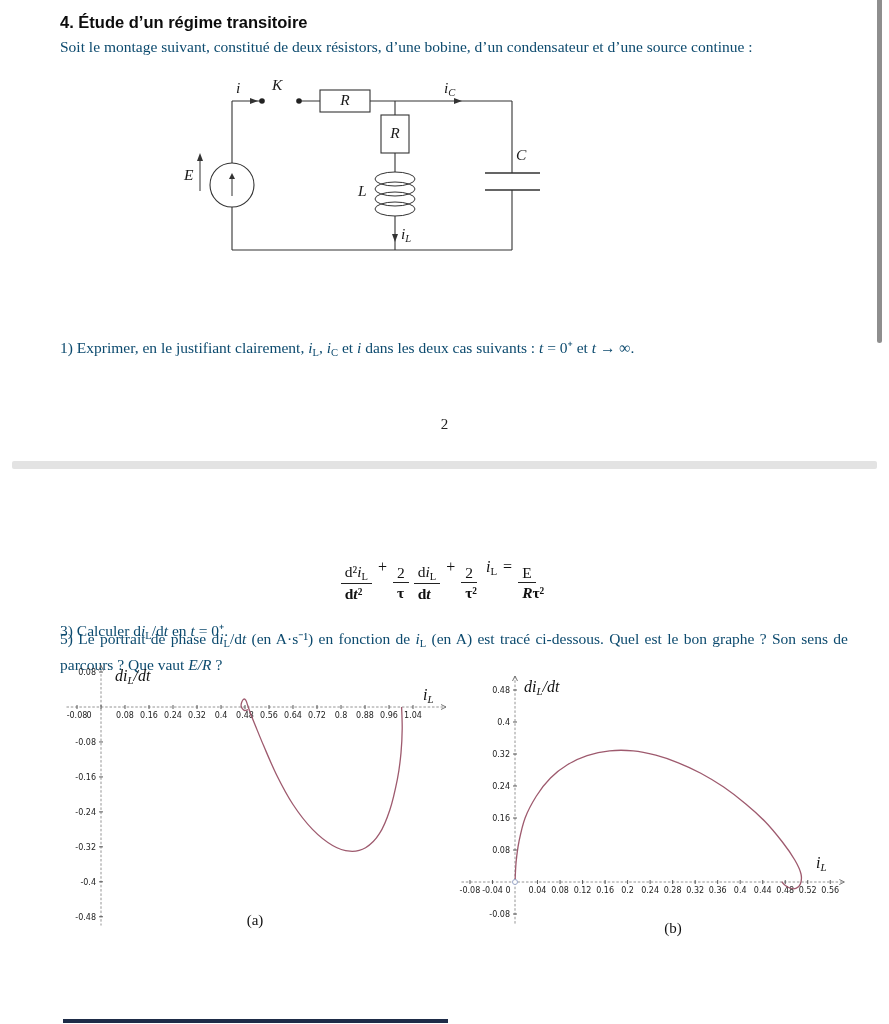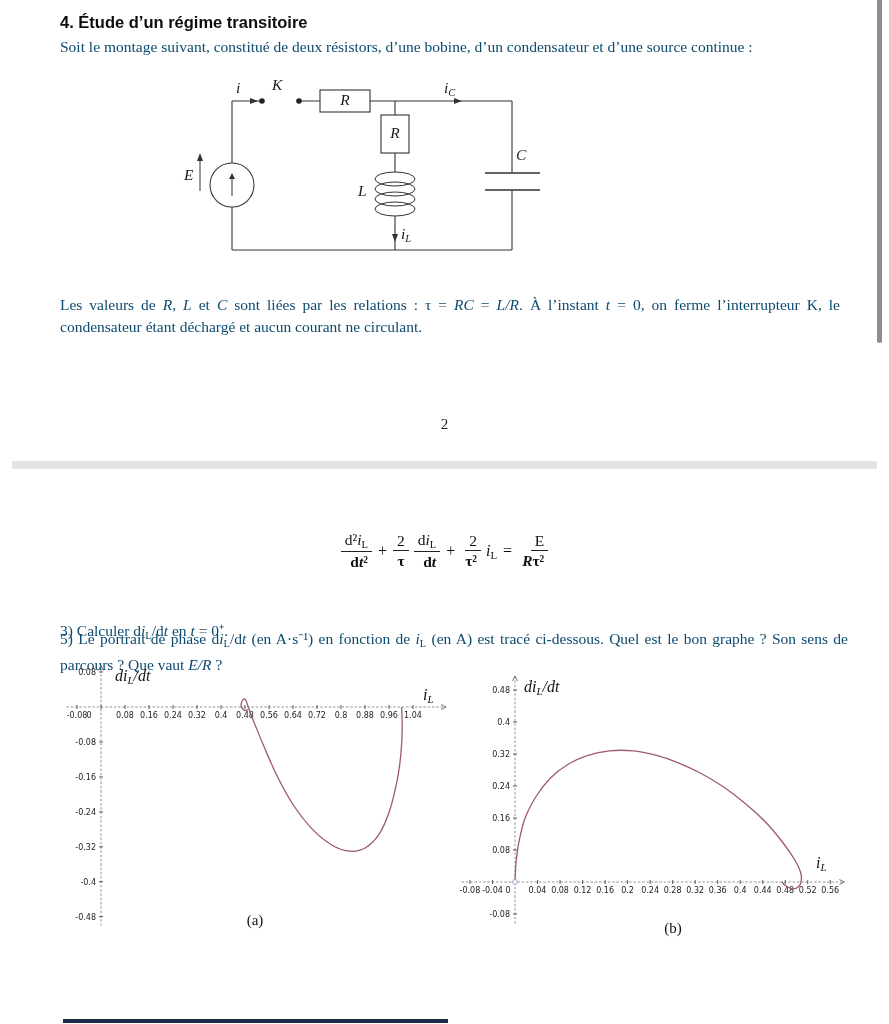--- a/index.html
+++ b/index.html
@@ -15,21 +15,21 @@
   #circuit-box{position:absolute;left:180px;top:78px;width:420px;height:186px;}
   #circuit-box svg{position:absolute;left:0;top:0;}
   .cmp-label{position:absolute;font-style:italic;font-size:15.5px;color:#1a1a1a;}
   .cmp-label.center{text-align:center;}
   
   #page-num{position:absolute;left:0;top:416px;width:889px;text-align:center;font-size:15px;color:#222;}
   #page-divider{position:absolute;left:12px;top:461px;width:865px;height:8px;background:#e3e3e3;border-radius:2px;}
   
   #equation-row{position:absolute;left:0;top:531px;width:889px;display:flex;justify-content:center;
                 align-items:center;gap:5px;font-size:16px;}
-  .frac{display:inline-flex;flex-direction:column;align-items:flex-end;line-height:1.12;font-size:15.5px;}
+  .frac{display:inline-flex;flex-direction:column;align-items:flex-start;line-height:1.12;font-size:15.5px;margin-top:32px;}
   .frac .num{padding:0 4px 1px 4px;border-bottom:1px solid #222;}
   .frac .den{padding:1px 4px 0 4px;font-weight:bold;}
   .op{padding:0 1px;}
   
   .chart{position:absolute;}
   .chart svg{position:absolute;left:0;top:0;}
   .axis{stroke:#888;stroke-width:0.9;fill:none;stroke-dasharray:2.5 1.8;}
   .axis-arrow{stroke:#666;stroke-width:0.9;fill:none;}
   .tick{stroke:#333;stroke-width:0.8;}
   .ticklabel{font-family:"DejaVu Sans",sans-serif;font-size:8px;fill:#222;}
@@ -90,21 +90,21 @@
     <div class="cmp-label" style="left:56px;top:1px;">i</div>
     <div class="cmp-label" style="left:92px;top:-2px;">K</div>
     <div class="cmp-label center" style="left:140px;top:13px;width:50px;">R</div>
     <div class="cmp-label center" style="left:201px;top:46px;width:28px;">R</div>
     <div class="cmp-label" style="left:264px;top:1px;">i<sub>C</sub></div>
     <div class="cmp-label" style="left:336px;top:68px;">C</div>
     <div class="cmp-label" style="left:178px;top:104px;">L</div>
     <div class="cmp-label" style="left:221px;top:147px;">i<sub>L</sub></div>
   </div>
 
-  <div class="txt just" style="left:60px;top:294px;width:780px;">Les valeurs de <i>R</i>, <i>L</i> et <i>C</i> sont liées par les relations : τ = <i>RC</i> = <i>L/R</i>. À l’instant <i>t</i> = 0, on ferme l’interrupteur K, le condensateur étant déchargé et aucun courant ne circulant.</div>
+  <div class="txt" style="left:60px;top:337px;">1) Exprimer, en le justifiant clairement, <i>i</i><sub>L</sub>, <i>i</i><sub>C</sub> et <i>i</i> dans les deux cas suivants : <i>t</i> = 0⁺ et <i>t</i> → ∞.</div>
 
   <div id="page-num">2</div>
   <div id="page-divider"></div>
 
   <div id="equation-row">
     <span class="frac">
       <span class="num">d²<i>i</i><sub>L</sub></span>
       <span class="den">d<i>t</i>²</span>
     </span>
     <span class="op">+</span>

